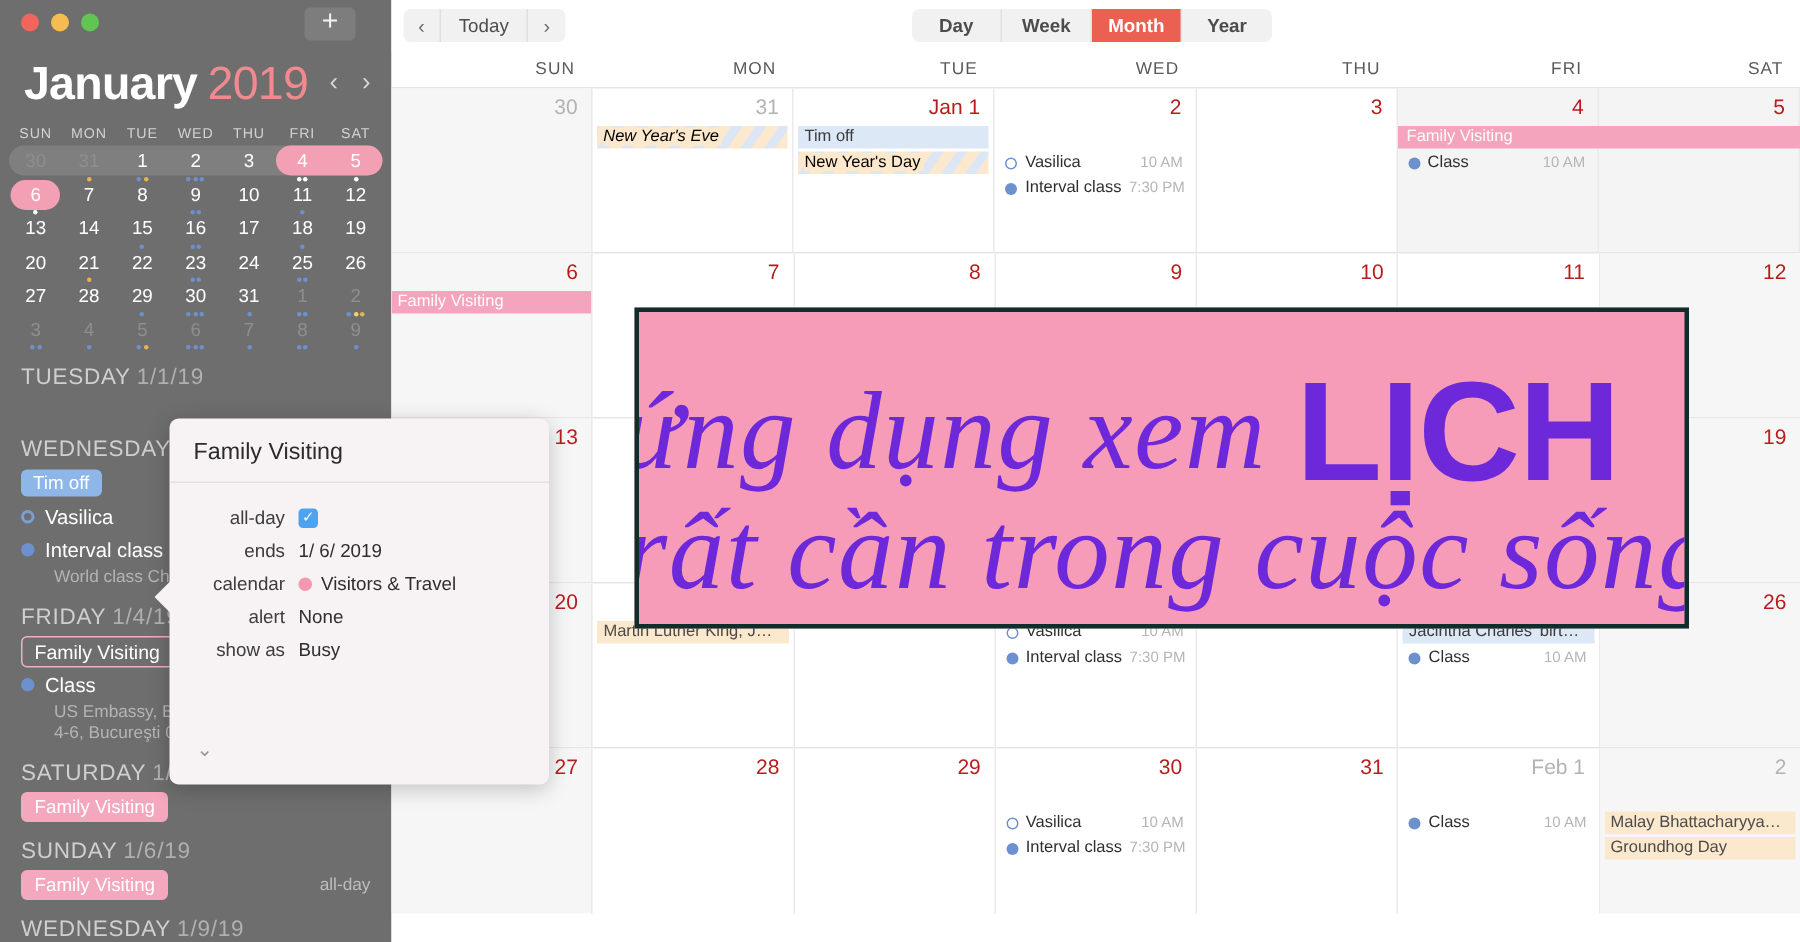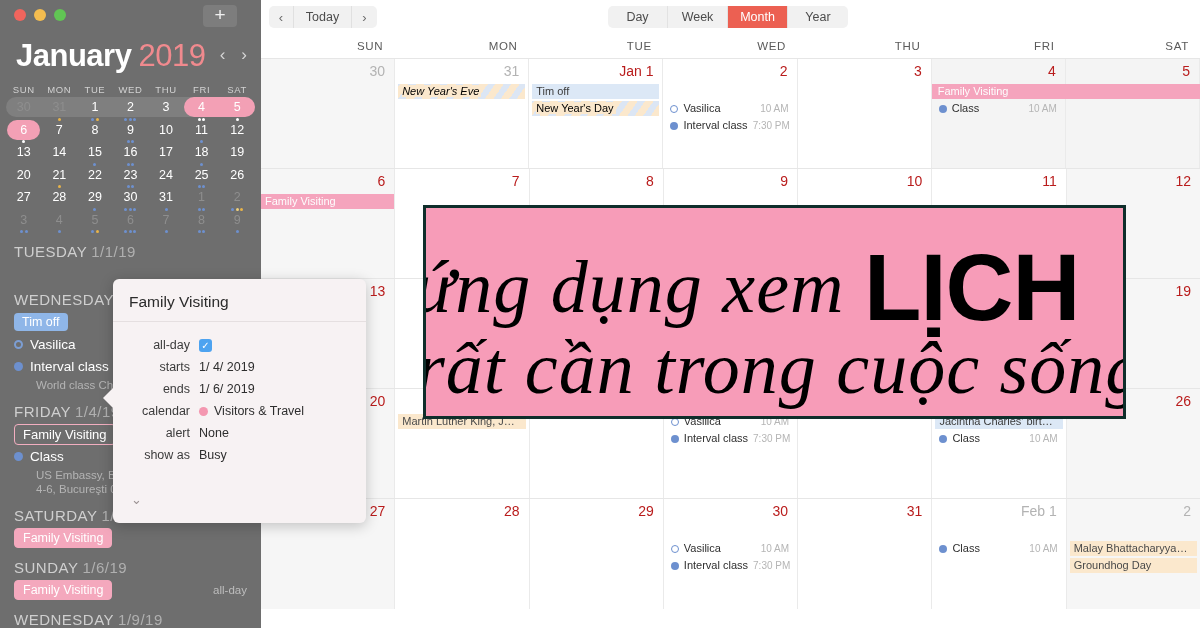--- a/index.html
+++ b/index.html
@@ -164,20 +164,21 @@
 
   .seg-view {
     position: absolute; left: 347px; top: 6px;
     display: flex; background: #f1f1f1; border-radius: 5px; overflow: hidden;
     height: 22px;
   }
   .seg-view > div {
     display: flex; align-items: center; justify-content: center;
     font-size: 12.5px; color: #4c4c4c; width: 60px;
     border-right: 1px solid #e2e2e2;
+    font-weight: bold;
   }
   .seg-view > div:last-child { border-right: none; }
   .seg-view > div.active { background: #ec6052; color: #ffffff; }
 
   .search-box {
     position: absolute; right: 11px; top: 6px;
     width: 200px; height: 22px; background: #f1f1f1; border-radius: 5px;
     display: flex; align-items: center; justify-content: center; gap: 5px;
   }
   .search-box .txt { font-size: 12.5px; color: #a2a2a2; }
@@ -284,21 +285,21 @@
   .banner {
     position: absolute; left: 423px; top: 205px;
     width: 703px; height: 214px;
     background: #f79cb8;
     border: 3px solid #0f2e2b;
     z-index: 60;
     overflow: hidden;
   }
   .banner .ln {
     position: absolute;
-    color: #000000;
+    color: #6d28d9;
     font-family: "Liberation Serif", serif;
     white-space: nowrap;
   }
   .banner .l1 {
     top: 18px; left: -12px;
     font-size: 74px;
     font-style: italic;
     letter-spacing: 1px;
   }
   .banner .l1 .cap {
@@ -733,26 +734,20 @@
       <div class="pop-title">Family Visiting</div>
     </div>
     <div class="pop-body" id="popfields">
         <div class="pop-line">
           <div class="pop-key">all-day</div>
           <div class="pop-val">
             <span class="chk">✓</span>
           </div>
         </div>
         <div class="pop-line">
-          <div class="pop-key">starts</div>
-          <div class="pop-val">
-            <span>1/  4/ 2019</span>
-          </div>
-        </div>
-        <div class="pop-line">
           <div class="pop-key">ends</div>
           <div class="pop-val">
             <span>1/  6/ 2019</span>
           </div>
         </div>
         <div class="pop-line">
           <div class="pop-key">calendar</div>
           <div class="pop-val">
             <span class="cal-dot" style="background: rgb(244, 151, 176);"></span>
             <span>Visitors &amp; Travel</span>

